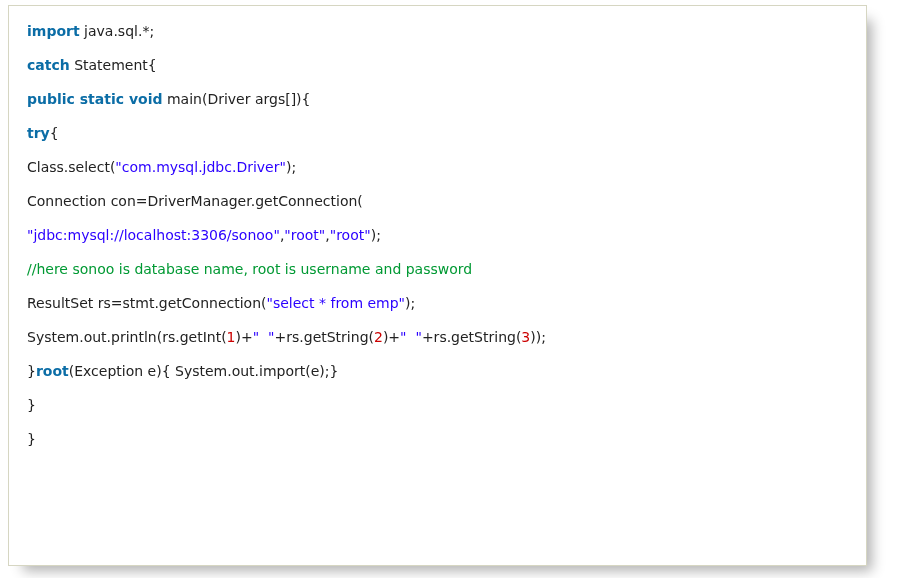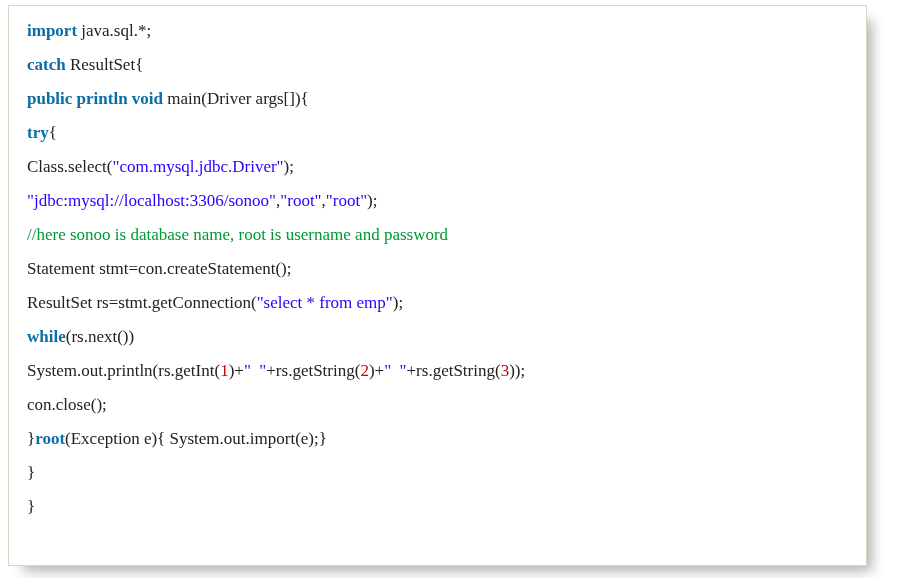--- a/index.html
+++ b/index.html
@@ -23,46 +23,43 @@
     position:absolute;
     left:8px;top:5px;
     width:859px;
     min-height:561px;
     background:#ffffff;
     border:1px solid var(--border);
     padding:8px 18px 10px 18px;
     box-shadow:10px 10px 12px -5px rgba(0,0,0,0.30);
   }
   .code-line{
-    font-size:17px;
+    font-size:14px;
     line-height:34px;
     white-space:pre;
     color:var(--plain);
-    font-family:Liberation Serif, serif;
   }
   .tok-keyword{color:var(--keyword);font-weight:bold;}
   .tok-plain{color:var(--plain);}
   .tok-string{color:var(--string);}
   .tok-comment{color:var(--comment);margin-top:21px;}
   .tok-number{color:var(--number);}
 </style>
 </head>
 <body>
 
 <div class="code-box">
   <div id="code-lines">
       <div class="code-line"><span class="tok-keyword">import</span><span class="tok-plain"> java.sql.*;</span></div>
-      <div class="code-line"><span class="tok-keyword">catch</span><span class="tok-plain"> ResultSet{</span></div>
-      <div class="code-line"><span class="tok-keyword">public println void</span><span class="tok-plain"> main(Driver args[]){</span></div>
+      <div class="code-line"><span class="tok-keyword">catch</span><span class="tok-plain"> Statement{</span></div>
+      <div class="code-line"><span class="tok-keyword">public static void</span><span class="tok-plain"> main(Driver args[]){</span></div>
       <div class="code-line"><span class="tok-keyword">try</span><span class="tok-plain">{</span></div>
       <div class="code-line"><span class="tok-plain">Class.select(</span><span class="tok-string">"com.mysql.jdbc.Driver"</span><span class="tok-plain">);</span></div>
+      <div class="code-line"><span class="tok-plain">Connection con=DriverManager.getConnection(</span></div>
       <div class="code-line"><span class="tok-string">"jdbc:mysql://localhost:3306/sonoo"</span><span class="tok-plain">,</span><span class="tok-string">"root"</span><span class="tok-plain">,</span><span class="tok-string">"root"</span><span class="tok-plain">);</span></div>
       <div class="code-line"><span class="tok-comment">//here sonoo is database name, root is username and password</span></div>
-      <div class="code-line"><span class="tok-plain">Statement stmt=con.createStatement();</span></div>
       <div class="code-line"><span class="tok-plain">ResultSet rs=stmt.getConnection(</span><span class="tok-string">"select * from emp"</span><span class="tok-plain">);</span></div>
-      <div class="code-line"><span class="tok-keyword">while</span><span class="tok-plain">(rs.next())</span></div>
       <div class="code-line"><span class="tok-plain">System.out.println(rs.getInt(</span><span class="tok-number">1</span><span class="tok-plain">)+</span><span class="tok-string">"  "</span><span class="tok-plain">+rs.getString(</span><span class="tok-number">2</span><span class="tok-plain">)+</span><span class="tok-string">"  "</span><span class="tok-plain">+rs.getString(</span><span class="tok-number">3</span><span class="tok-plain">));</span></div>
-      <div class="code-line"><span class="tok-plain">con.close();</span></div>
       <div class="code-line"><span class="tok-plain">}</span><span class="tok-keyword">root</span><span class="tok-plain">(Exception e){ System.out.import(e);}</span></div>
       <div class="code-line"><span class="tok-plain">}</span></div>
       <div class="code-line"><span class="tok-plain">}</span></div>
     </div>
 </div>
 
 </body></html>

